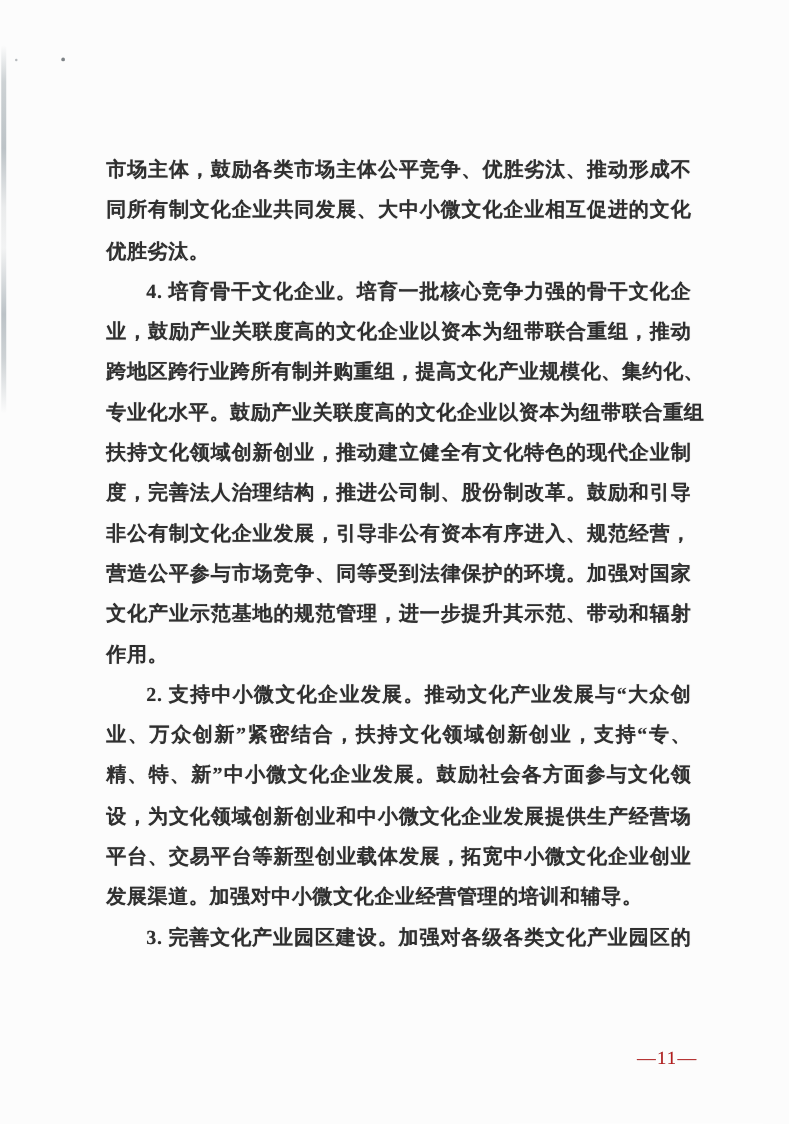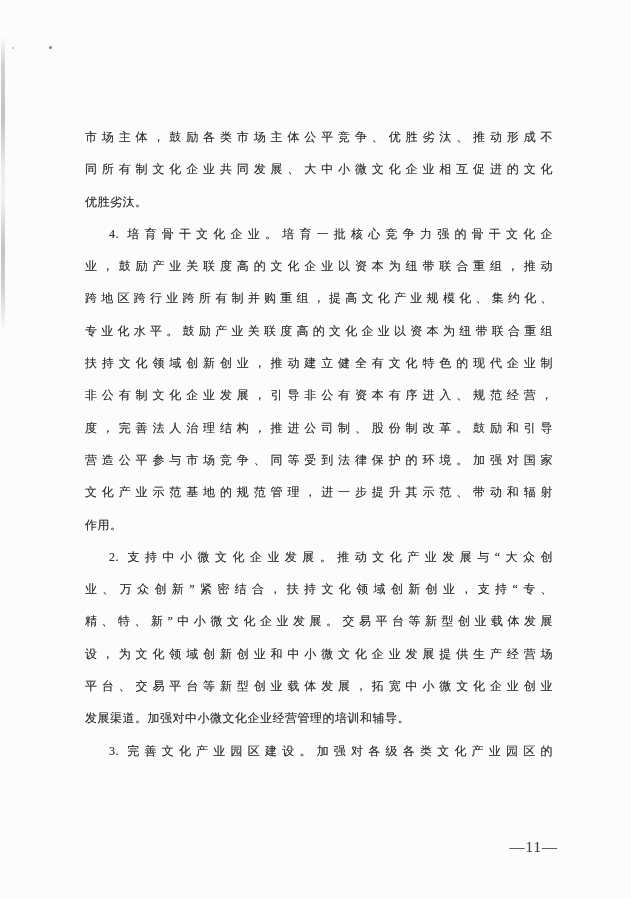--- a/index.html
+++ b/index.html
@@ -18,42 +18,43 @@
   }
   .text-block {
     position: absolute;
     left: 85px;
     top: 121px;
     width: 468px;
   }
   .line {
     height: 32.3px;
     line-height: 32.3px;
-    font-size: 12px;
+    font-size: 16px;
     text-align: justify;
     text-align-last: justify;
     text-justify: inter-character;
     white-space: nowrap;
     letter-spacing: 0.5px;
     text-shadow: 0 0 0.6px rgba(70, 70, 70, 0.55);
+    font-weight: bold;
   }
   .para-start {
     text-indent: 2em;
   }
   .para-end {
     text-align-last: left;
   }
   .page-number {
     position: absolute;
     top: 838px;
     right: 73px;
     font-size: 15px;
     line-height: 18px;
     letter-spacing: 1px;
-    color: #404040;
+    color: #b91c1c;
     text-shadow: 0 0 0.5px rgba(70, 70, 70, 0.5);
   }
   
   .scan-streak {
     position: absolute;
     left: 1px;
     top: 36px;
     width: 4px;
     height: 295px;
     border-radius: 2px;
@@ -101,28 +102,28 @@
 
   <div class="text-block">
     <div class="line">市场主体，鼓励各类市场主体公平竞争、优胜劣汰、推动形成不</div>
     <div class="line">同所有制文化企业共同发展、大中小微文化企业相互促进的文化</div>
     <div class="line para-end">优胜劣汰。</div>
     <div class="line para-start">4. 培育骨干文化企业。培育一批核心竞争力强的骨干文化企</div>
     <div class="line">业，鼓励产业关联度高的文化企业以资本为纽带联合重组，推动</div>
     <div class="line">跨地区跨行业跨所有制并购重组，提高文化产业规模化、集约化、</div>
     <div class="line">专业化水平。鼓励产业关联度高的文化企业以资本为纽带联合重组</div>
     <div class="line">扶持文化领域创新创业，推动建立健全有文化特色的现代企业制</div>
+    <div class="line">度，完善法人治理结构，推进公司制、股份制改革。鼓励和引导</div>
     <div class="line">非公有制文化企业发展，引导非公有资本有序进入、规范经营，</div>
-    <div class="line">度，完善法人治理结构，推进公司制、股份制改革。鼓励和引导</div>
     <div class="line">营造公平参与市场竞争、同等受到法律保护的环境。加强对国家</div>
     <div class="line">文化产业示范基地的规范管理，进一步提升其示范、带动和辐射</div>
     <div class="line para-end">作用。</div>
     <div class="line para-start">2. 支持中小微文化企业发展。推动文化产业发展与“大众创</div>
     <div class="line">业、万众创新”紧密结合，扶持文化领域创新创业，支持“专、</div>
-    <div class="line">精、特、新”中小微文化企业发展。交易平台等新型创业载体发展</div>
+    <div class="line">精、特、新”中小微文化企业发展。鼓励社会各方面参与文化领</div>
     <div class="line">设，为文化领域创新创业和中小微文化企业发展提供生产经营场</div>
     <div class="line">平台、交易平台等新型创业载体发展，拓宽中小微文化企业创业</div>
     <div class="line para-end">发展渠道。加强对中小微文化企业经营管理的培训和辅导。</div>
     <div class="line para-start">3. 完善文化产业园区建设。加强对各级各类文化产业园区的</div>
   </div>
 
   <div class="page-number">—11—</div>
 
 </div>
 

